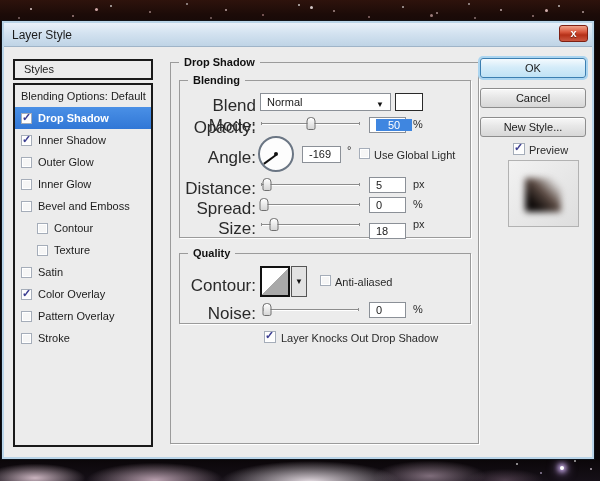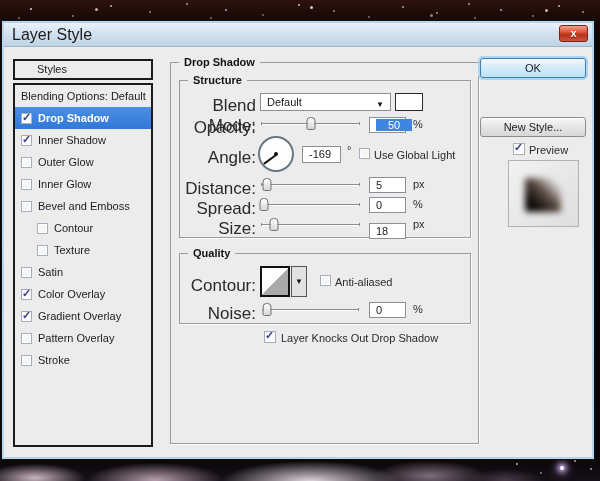--- a/index.html
+++ b/index.html
@@ -39,31 +39,31 @@
       574px -19px 0 rgba(255,255,255,.65), 590px -11px 0 rgba(255,240,255,.7); }
   .bright-star { position:absolute; left:560px; top:466px; width:4px; height:4px; border-radius:50%;
     background:#fff; box-shadow: 0 0 5px 2px rgba(220,190,255,.9), 0 0 10px 4px rgba(190,150,230,.5); }
 
   
   .dialog { position:absolute; left:2px; top:21px; width:592px; height:438px;
     border:2px solid #b9d4e8; box-shadow:0 0 0 1px rgba(15,25,35,.65); background:#ececec; }
   .titlebar { position:absolute; left:0; top:0; right:0; height:24px;
     background:linear-gradient(180deg,#e9f1fa 0%,#d3e2f0 45%,#bfd4e6 100%);
     border-bottom:1px solid #9fb4c8; }
-  .title-text { position:absolute; left:8px; top:0; line-height:24px; font-size:16px; color:#1c1c1c; }
+  .title-text { position:absolute; left:8px; top:0; line-height:24px; font-size:12px; color:#1c1c1c; }
   .close-btn { position:absolute; top:2px; right:4px; width:29px; height:17px; border-radius:3px;
     background:linear-gradient(180deg,#f0a38b 0%,#d8573d 40%,#b53018 60%,#ca5640 100%);
     border:1px solid #7e2013; color:#fff; font-size:11px; font-weight:bold; text-align:center;
     line-height:15px; text-shadow:0 1px 1px rgba(0,0,0,.5); cursor:default; }
   .content { position:absolute; left:0; top:24px; right:0; bottom:0; background:#ececec; }
 
   
   .styles-header { position:absolute; left:9px; top:12px; width:140px; height:21px;
     border:2px solid #1a1a1a; background:#ececec; font-size:11px; color:#1c1c1c;
-    line-height:17px; padding-left:22px; }
+    line-height:17px; padding-left:9px; }
   .styles-list { position:absolute; left:9px; top:36px; width:140px; height:364px;
     border:2px solid #1a1a1a; background:#ececec; overflow:hidden; }
   .list-row { height:22px; display:flex; align-items:center; gap:6px; padding-left:6px;
     font-size:11px; color:#1c1c1c; white-space:nowrap; }
   .list-row.indent { padding-left:22px; }
   .list-row.selected { background:linear-gradient(180deg,#4a90e6,#3177d6); color:#fff; font-weight:bold; }
 
   
   .cb { position:relative; width:11px; height:11px; flex:0 0 11px; background:#f6f6f6;
     border:1px solid #a5adb9; box-shadow:inset 0 0 0 1px #fff; }
@@ -186,42 +186,38 @@
         </div>
         <div class="list-row">
           <span class="cb"></span>
           <span>Satin</span>
         </div>
         <div class="list-row">
           <span class="cb checked"></span>
           <span>Color Overlay</span>
         </div>
         <div class="list-row">
-          <span class="cb checked"></span>
-          <span>Gradient Overlay</span>
-        </div>
-        <div class="list-row">
           <span class="cb"></span>
           <span>Pattern Overlay</span>
         </div>
         <div class="list-row">
           <span class="cb"></span>
           <span>Stroke</span>
         </div>
       </div>
 
     <div class="panel">
       <span class="legend">Drop Shadow</span>
 
       <div class="groupbox gb-structure">
-        <span class="legend">Structure</span>
+        <span class="legend">Blending</span>
 
         <span class="flabel" style="left:0;top:15px">Blend Mode:</span>
         <div class="dropdown" style="left:80px;top:12px;width:131px;height:18px;line-height:16px">
-          <span>Default</span>
+          <span>Normal</span>
           <span class="dd-arrow">▼</span>
         </div>
         <div class="swatch" style="left:215px;top:12px;width:28px;height:18px"></div>
 
         <span class="flabel" style="left:0;top:37px">Opacity:</span>
         <div class="slider" style="left:81px;top:35px;width:99px">
           <div class="track"></div>
           <div class="thumb" style="left:50%"></div>
         </div>
         <div class="field" style="left:189px;top:36px">
@@ -294,20 +290,23 @@
         <span class="unit" style="left:233px;top:49px">%</span>
       </div>
 
       <span class="cb cb-abs checked" style="left:93px;top:268px;width:12px;height:12px"></span>
       <span class="inline-label" style="left:110px;top:269px">Layer Knocks Out Drop Shadow</span>
     </div>
 
     <div class="btn btn-ok" style="top:11px">
       <span>OK</span>
     </div>
+    <div class="btn" style="top:41px">
+      <span>Cancel</span>
+    </div>
     <div class="btn" style="top:70px">
       <span>New Style...</span>
     </div>
     <span class="cb cb-abs checked" style="left:509px;top:96px;width:12px;height:12px"></span>
     <span class="inline-label" style="left:525px;top:97px">Preview</span>
     <div class="preview-thumb">
       <div class="preview-blob"></div>
     </div>
 
   </div>

